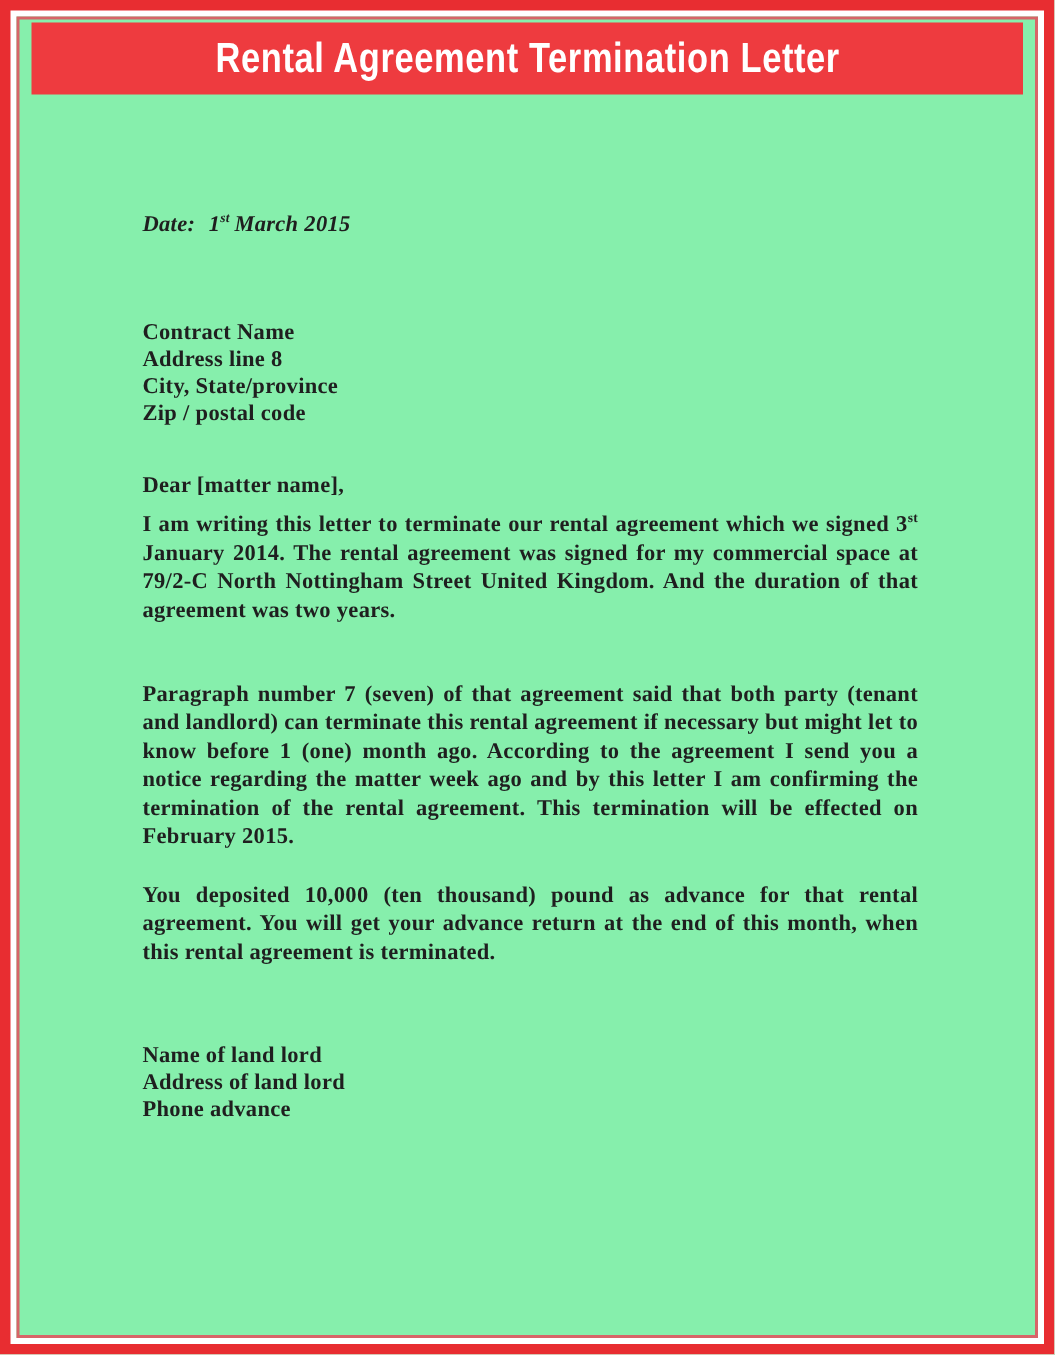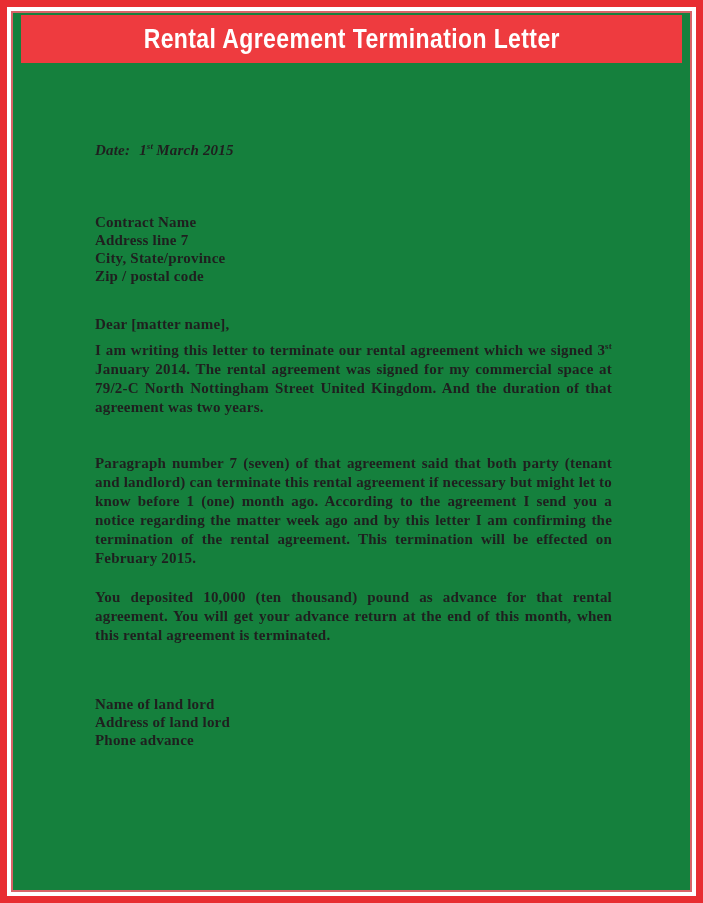--- a/index.html
+++ b/index.html
@@ -21,21 +21,21 @@
     border: 7px solid var(--border-red);
     padding: 4px;
     background: #ffffff;
   }
   .frame {
     width: 100%;
     height: 100%;
     border: 2px solid var(--inner-line-red);
     padding: 2px 8px;
     overflow: hidden;
-    background: #15803d;
+    background: #86efac;
   }
   .banner {
     height: 48px;
     background: var(--banner-red);
     display: flex;
     align-items: center;
     justify-content: center;
   }
   .banner-title {
     color: var(--banner-text);
@@ -82,21 +82,21 @@
     </div>
 
     <div class="letter">
 
       <div class="date-line">
         <span class="date-label">Date:</span><span>1</span><sup class="ord">st</sup><span class="date-rest">March 2015</span>
       </div>
 
       <div class="address-block">
         <div>Contract Name</div>
-        <div>Address line 7</div>
+        <div>Address line 8</div>
         <div>City, State/province</div>
         <div>Zip / postal code</div>
       </div>
 
       <div class="salutation">Dear [matter name],</div>
 
       <div class="para para-1">
         <span>I am writing this letter to terminate our rental agreement which we signed 3</span><sup class="ord">st</sup><span> January 2014. The rental agreement was signed for my commercial space at 79/2-C North Nottingham Street United Kingdom. And the duration of that agreement was two years.</span>
       </div>
 

